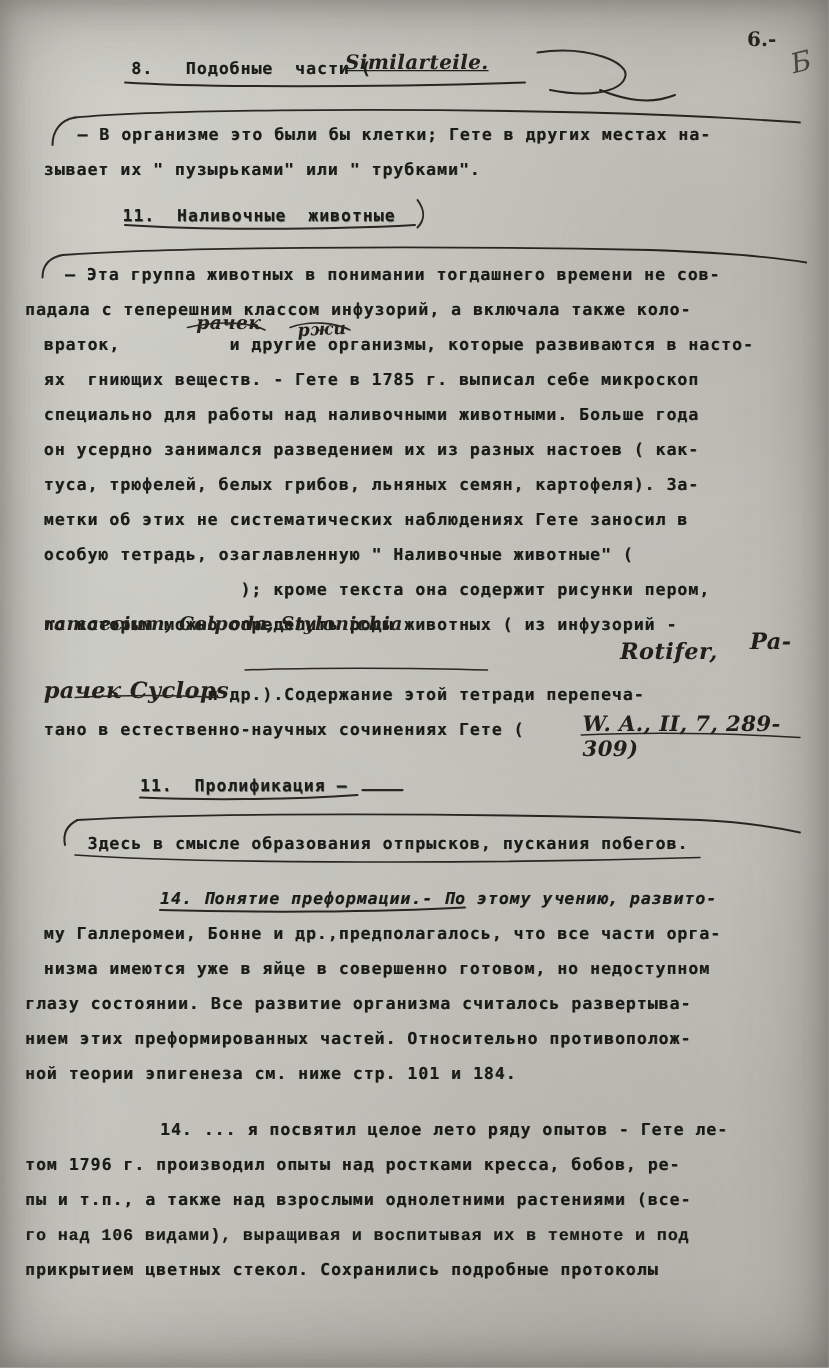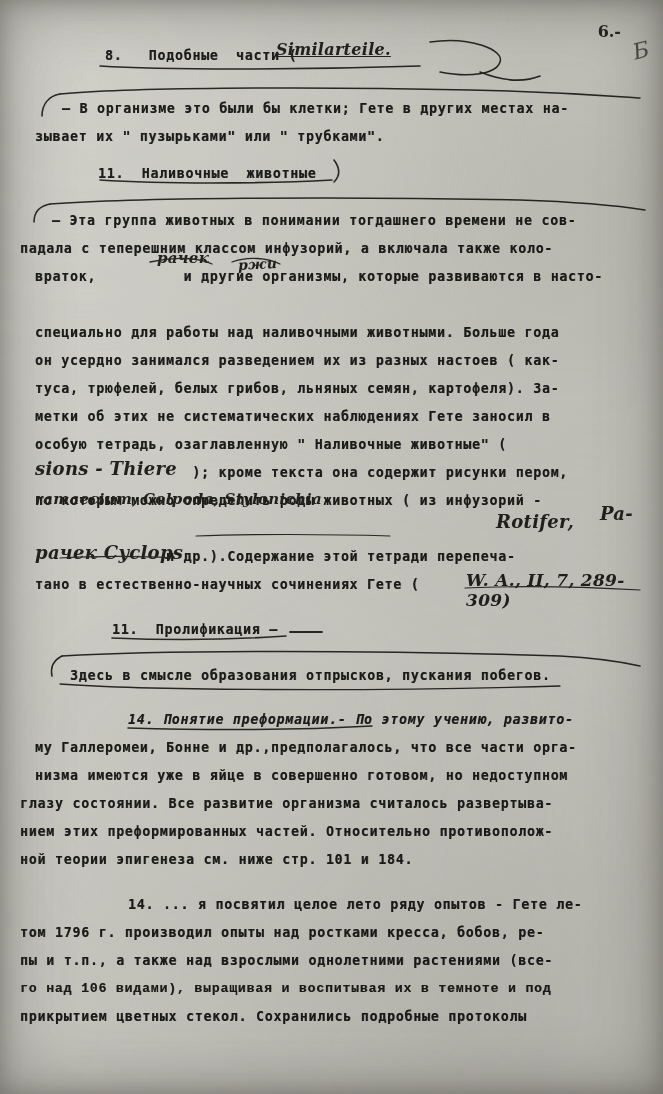--- a/index.html
+++ b/index.html
@@ -92,20 +92,21 @@
   <div class="pagenum">6.-</div>
   <div class="scrawl">Б</div>
 
   <div class="line" style="left:105px; top:48px;">8.   Подобные  части (</div>
   <div class="line" style="left:62px; top:101px;">— В организме это были бы клетки; Гете в других местах на-</div>
   <div class="line" style="left:35px; top:129px;">зывает их " пузырьками" или " трубками".</div>
   <div class="line" style="left:98px; top:166px;">11.  Наливочные  животные</div>
   <div class="line" style="left:52px; top:213px;">— Эта группа животных в понимании тогдашнего времени не сов-</div>
   <div class="line" style="left:20px; top:241px;">падала с теперешним классом инфузорий, а включала также коло-</div>
   <div class="line" style="left:35px; top:269px;">враток,          и другие организмы, которые развиваются в насто-</div>
+  <div class="line" style="left:35px; top:297px;">ях  гниющих веществ. - Гете в 1785 г. выписал себе микроскоп</div>
   <div class="line" style="left:35px; top:325px;">специально для работы над наливочными животными. Больше года</div>
   <div class="line" style="left:35px; top:353px;">он усердно занимался разведением их из разных настоев ( как-</div>
   <div class="line" style="left:35px; top:381px;">туса, трюфелей, белых грибов, льняных семян, картофеля). За-</div>
   <div class="line" style="left:35px; top:409px;">метки об этих не систематических наблюдениях Гете заносил в</div>
   <div class="line" style="left:35px; top:437px;">особую тетрадь, озаглавленную " Наливочные животные" (</div>
   <div class="line" style="left:35px; top:465px;">                  ); кроме текста она содержит рисунки пером,</div>
   <div class="line" style="left:35px; top:493px;">по которым можно определить роды животных ( из инфузорий -</div>
   <div class="line" style="left:35px; top:549px;">               и др.).Содержание этой тетради перепеча-</div>
   <div class="line" style="left:35px; top:577px;">тано в естественно-научных сочинениях Гете (</div>
   <div class="line" style="left:112px; top:622px;">11.  Пролификация —</div>
@@ -118,21 +119,20 @@
   <div class="line" style="left:20px; top:852px;">ной теории эпигенеза см. ниже стр. 101 и 184.</div>
   <div class="line" style="left:128px; top:897px;">14. ... я посвятил целое лето ряду опытов - Гете ле-</div>
   <div class="line" style="left:20px; top:925px;">том 1796 г. производил опыты над ростками кресса, бобов, ре-</div>
   <div class="line" style="left:20px; top:953px;">пы и т.п., а также над взрослыми однолетними растениями (все-</div>
   <div class="line" style="left:20px; top:981px;font-family:Liberation Mono, monospace;">го над 106 видами), выращивая и воспитывая их в темноте и под</div>
   <div class="line" style="left:20px; top:1009px;">прикрытием цветных стекол. Сохранились подробные протоколы</div>
 
   <div class="hand" style="left:276px; top:40px; font-size:16px;text-decoration:underline;">Similarteile.</div>
   <div class="hand" style="left:157px; top:249px; font-size:15px;">рачек</div>
   <div class="hand" style="left:238px; top:256px; font-size:14px; transform:rotate(-3deg);">ржи</div>
-  <div class="hand" style="left:35px; top:458px; font-size:18px;">sions - Thiere</div>
   <div class="hand" style="left:600px; top:503px; font-size:18px;">Pa-</div>
   <div class="hand" style="left:35px; top:490px; font-size:15px;">ramaecium, Colpoda, Stylonichia</div>
   <div class="hand" style="left:496px; top:511px; font-size:18px;">Rotifer,</div>
   <div class="hand" style="left:35px; top:542px; font-size:18px;">рачек Cyclops</div>
   <div class="hand" style="left:466px; top:570px; font-size:17px;">W. A., II, 7, 289-309)</div>
 
   <svg class="ink" viewBox="0 0 663 1094">
     <g stroke="#2b2823" fill="none" stroke-width="1.6" stroke-linecap="round">
       <path d="M100 66 C160 70, 300 70, 420 66"></path>
       <path d="M430 42 C470 36, 505 50, 500 62 C496 74, 470 78, 440 72"></path>

